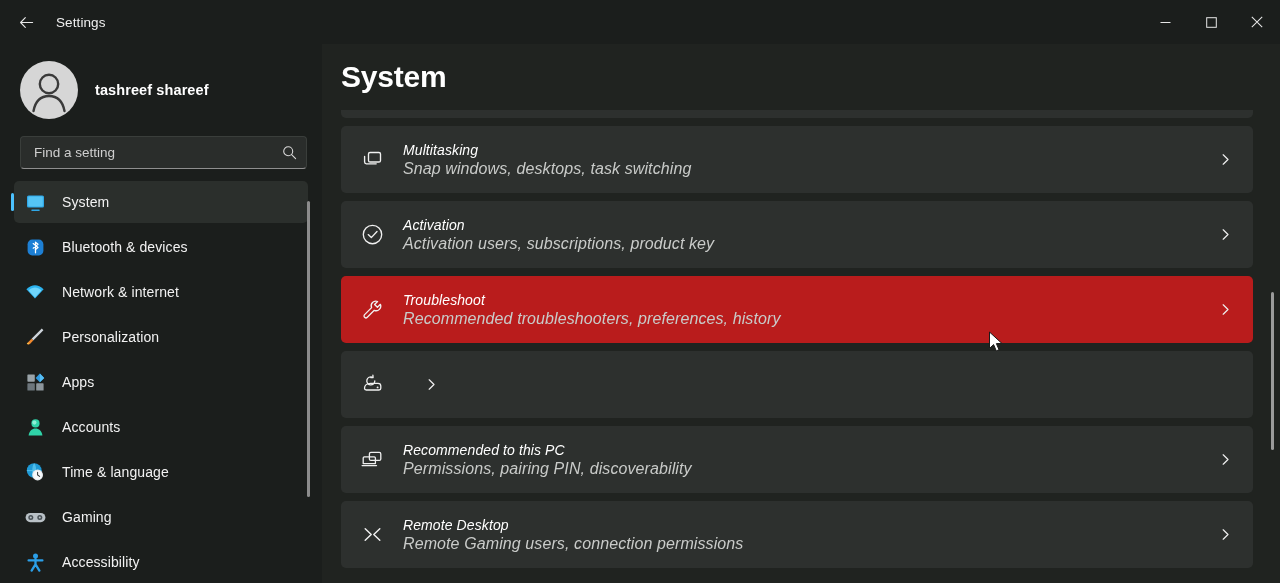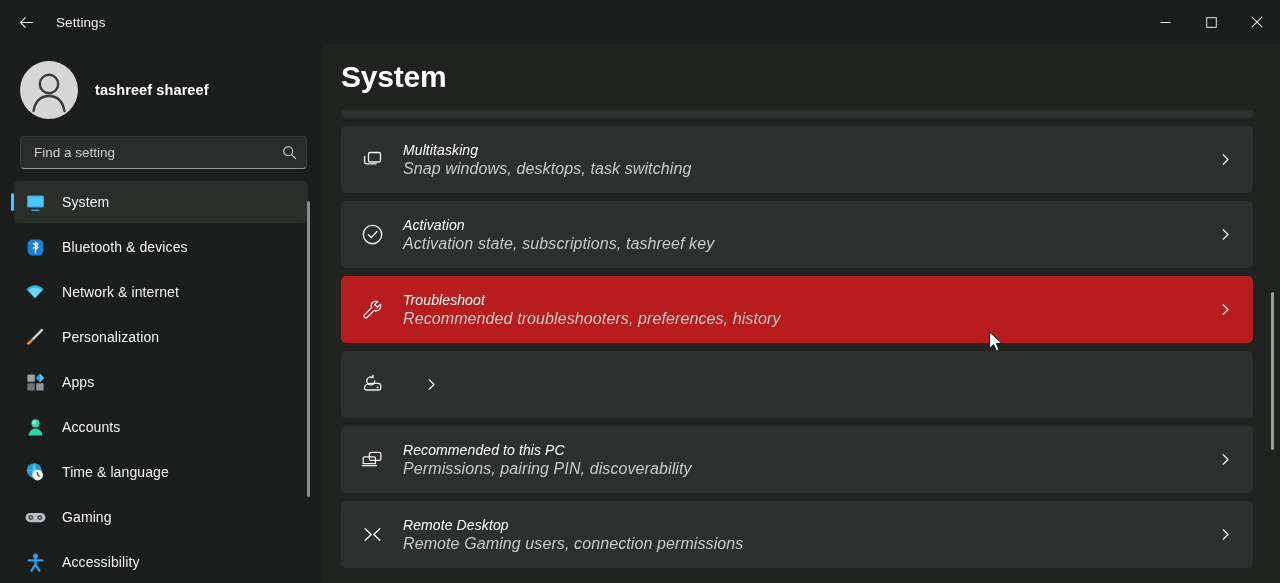--- a/index.html
+++ b/index.html
@@ -308,21 +308,21 @@
 
       <div class="card">
         <span class="card-icon">
           <svg width="25" height="25" viewBox="0 0 25 25">
             <circle cx="12.5" cy="12.5" r="9.2" fill="none" stroke="#f0f0f0" stroke-width="1.35"></circle>
             <path d="M8.2 12.6 L11.3 15.6 L17 9.5" fill="none" stroke="#f0f0f0" stroke-width="1.35" stroke-linecap="round" stroke-linejoin="round"></path>
           </svg>
         </span>
         <span class="card-text">
           <span class="card-title" style="display:block">Activation</span>
-          <span class="card-sub" style="display:block">Activation state, subscriptions, tashreef key</span>
+          <span class="card-sub" style="display:block">Activation users, subscriptions, product key</span>
         </span>
         <span class="card-chev">
           <svg width="13" height="13" viewBox="0 0 13 13">
             <path d="M4.2 1.8 L9 6.5 L4.2 11.2" fill="none" stroke="#ededed" stroke-width="1.25" stroke-linecap="round" stroke-linejoin="round"></path>
           </svg>
         </span>
       </div>
 
       <div class="card hovered">
         <span class="card-icon">

